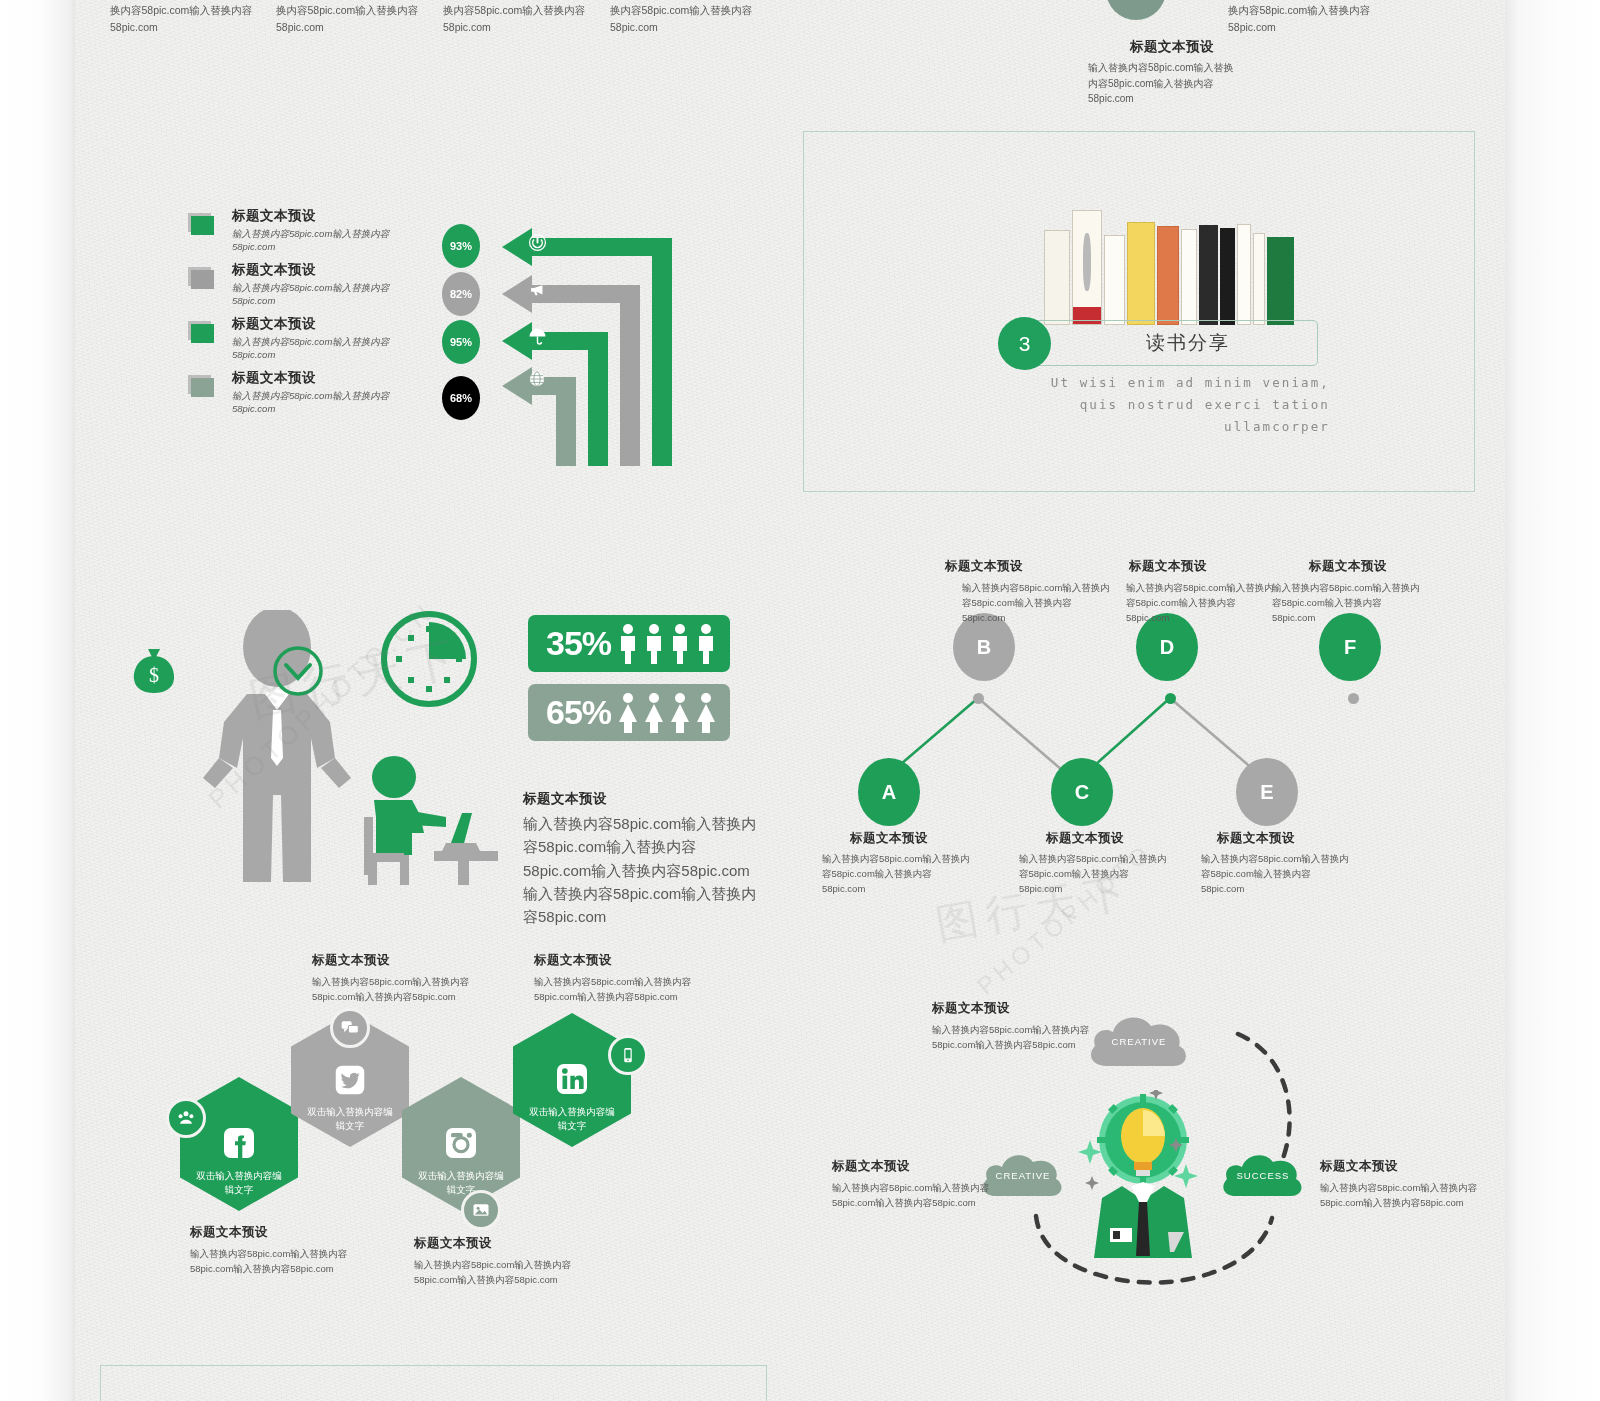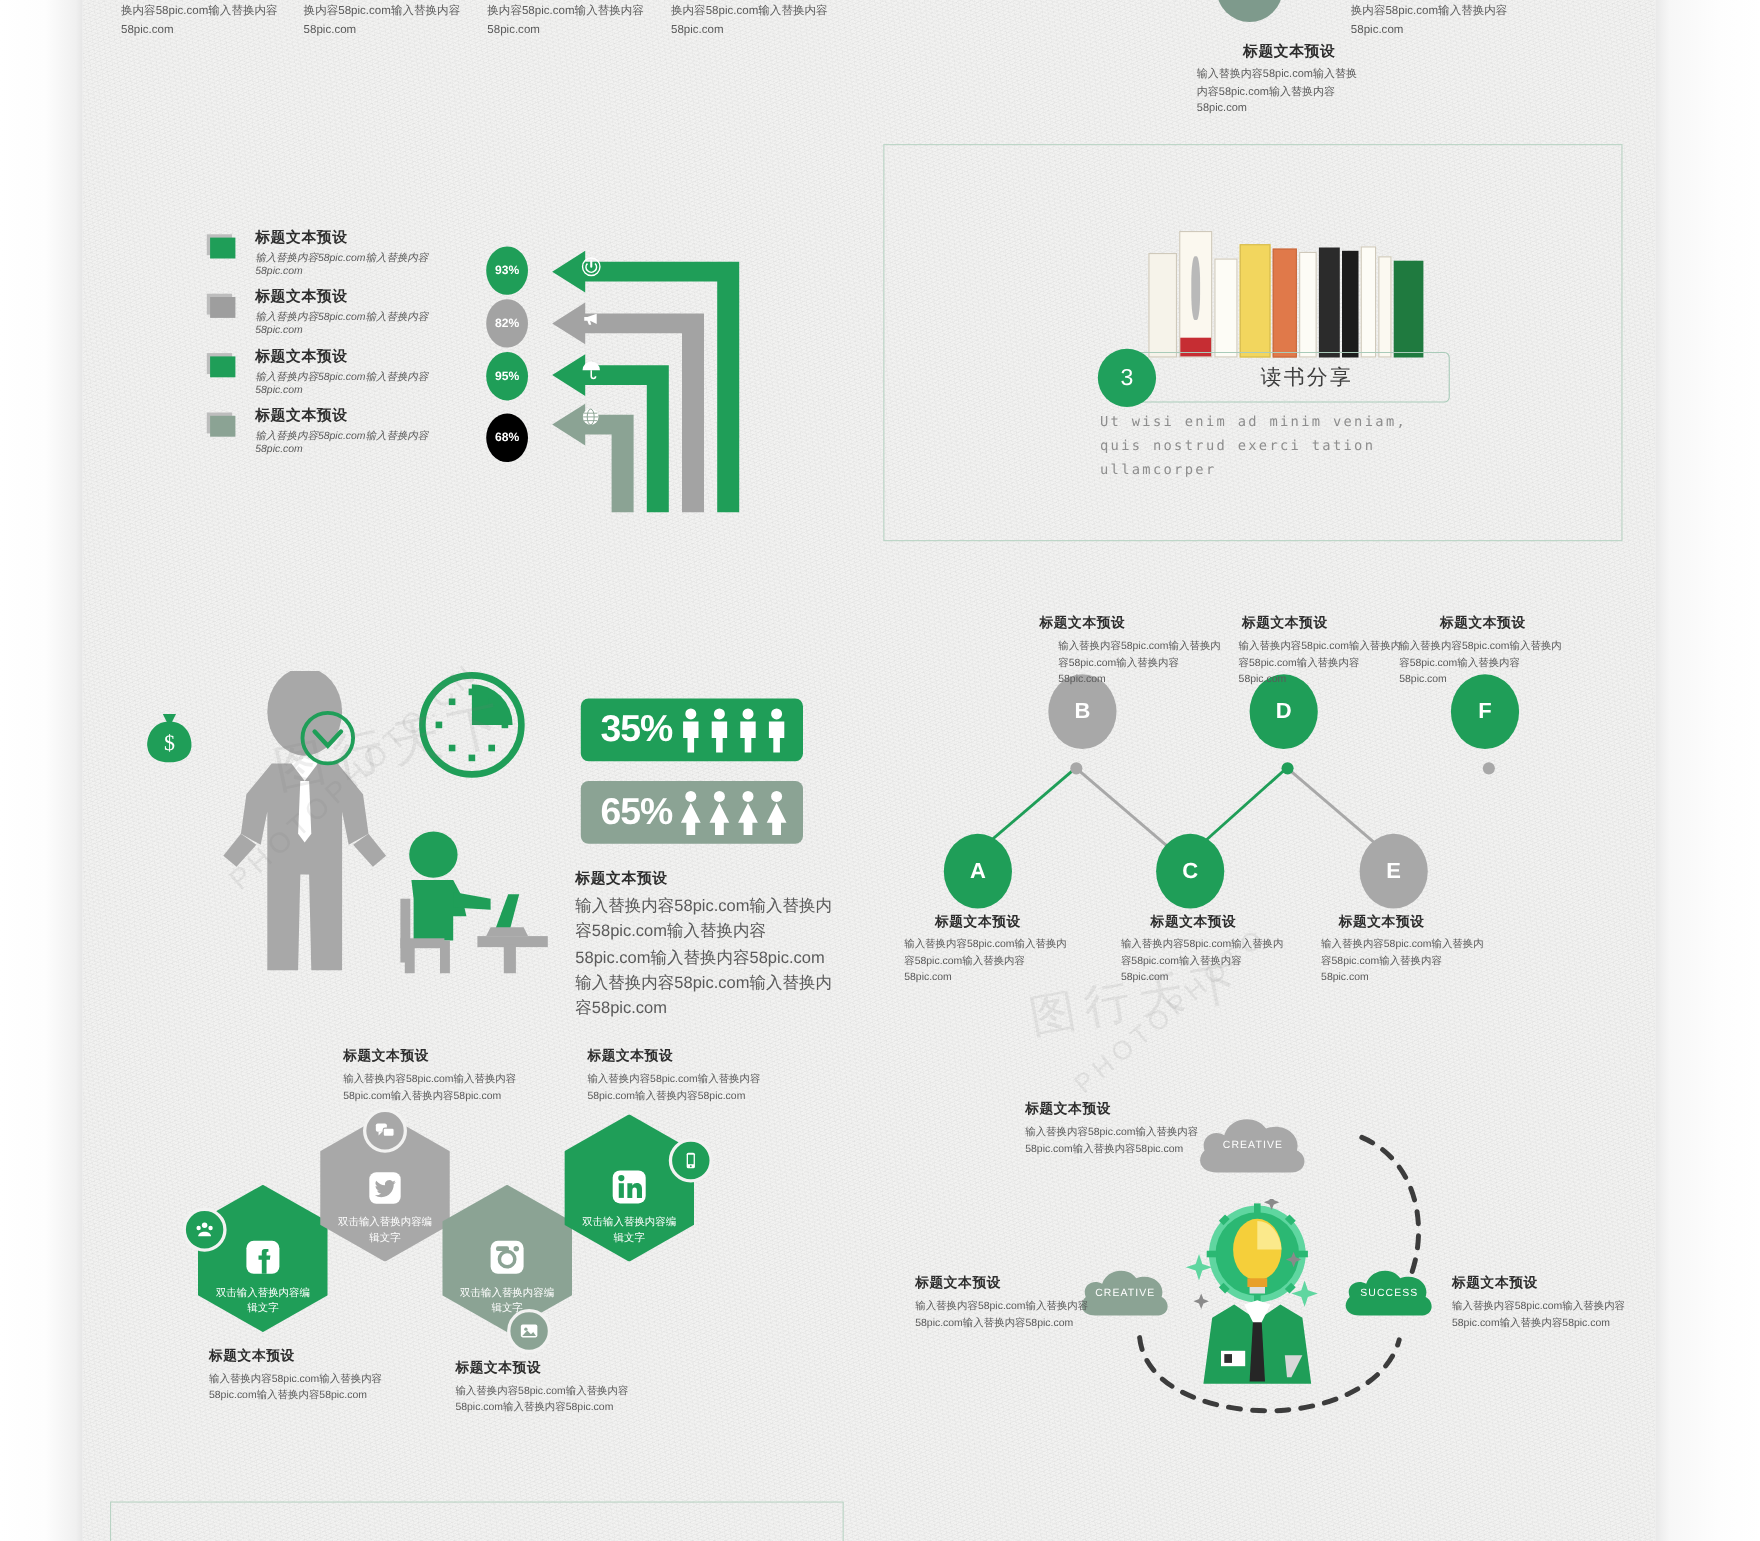--- a/index.html
+++ b/index.html
@@ -66,21 +66,21 @@
     background:#20a05c; color:#fff; font-size:21px;
     display:flex; align-items:center; justify-content:center; z-index:4;
   }
   .chapter-bar {
     position:absolute; left:1024px; top:320px; width:294px; height:46px;
     border:1px solid #a9cbb9; border-radius:5px;
     display:flex; align-items:center; justify-content:center;
   }
   .chapter-title { font-size:19px; color:#3e3e3e; letter-spacing:2px; padding-left:34px; }
   .chapter-sub {
-    position:absolute; left:1000px; top:372px; width:330px; text-align:left;
+    position:absolute; left:1000px; top:372px; width:330px; text-align:right;
     font-size:12.5px; color:#8d8d8d; letter-spacing:2.1px; line-height:1.75;
     font-family:"DejaVu Sans Mono","Liberation Mono",monospace;
   }
   .book { position:absolute; bottom:0; transform-origin: bottom center; }
 
   
   .stat-bar {
     position:absolute; border-radius:7px; display:flex; align-items:center;
     padding-left:18px; color:#fff;
   }
@@ -300,21 +300,21 @@
       <rect x="14" y="98" width="40" height="9" fill="#a8a8a8"></rect>
       <rect x="50" y="100" width="9" height="30" fill="#a8a8a8"></rect>
       <rect x="18" y="100" width="9" height="30" fill="#a8a8a8"></rect>
       <rect x="84" y="96" width="64" height="10" fill="#a8a8a8"></rect>
       <rect x="108" y="104" width="11" height="26" fill="#a8a8a8"></rect>
       <path d="M98 96 L112 58 L122 58 L112 96 Z" fill="#1f9e58"></path>
       <path d="M92 96 L96 88 L126 88 L130 96 Z" fill="#a8a8a8"></path>
     </svg>
   </div>
 
-  <div class="stat-bar" style="left:528px; top:615px; width:202px; height:57px; background:#1f9e58;margin-top:20px;">
+  <div class="stat-bar" style="left:528px; top:615px; width:202px; height:57px; background:#1f9e58;">
     <span class="stat-num">35%</span>
     <svg width="110" height="42" viewBox="0 0 110 42" style="margin-left:6px;">
       <g fill="#fff">
         <g>
             <circle cx="11" cy="6" r="5"></circle>
             <path d="M4 13 h14 v15 h-4 v13 h-6 v-13 h-4 z"></path>
           </g>
         <g transform="translate(26,0)">
             <circle cx="11" cy="6" r="5"></circle>
             <path d="M4 13 h14 v15 h-4 v13 h-6 v-13 h-4 z"></path>
@@ -324,21 +324,21 @@
             <path d="M4 13 h14 v15 h-4 v13 h-6 v-13 h-4 z"></path>
           </g>
         <g transform="translate(78,0)">
             <circle cx="11" cy="6" r="5"></circle>
             <path d="M4 13 h14 v15 h-4 v13 h-6 v-13 h-4 z"></path>
           </g>
       </g>
     </svg>
   </div>
 
-  <div class="stat-bar" style="left:528px; top:710px; width:202px; height:57px; background:#8ba394;">
+  <div class="stat-bar" style="left:528px; top:684px; width:202px; height:57px; background:#8ba394;">
     <span class="stat-num">65%</span>
     <svg width="110" height="42" viewBox="0 0 110 42" style="margin-left:6px;">
       <g fill="#fff">
         <g>
             <circle cx="11" cy="6" r="5"></circle>
             <path d="M11 12 L20 30 h-5 v11 h-8 v-11 h-5 z"></path>
           </g>
         <g transform="translate(26,0)">
             <circle cx="11" cy="6" r="5"></circle>
             <path d="M11 12 L20 30 h-5 v11 h-8 v-11 h-5 z"></path>

